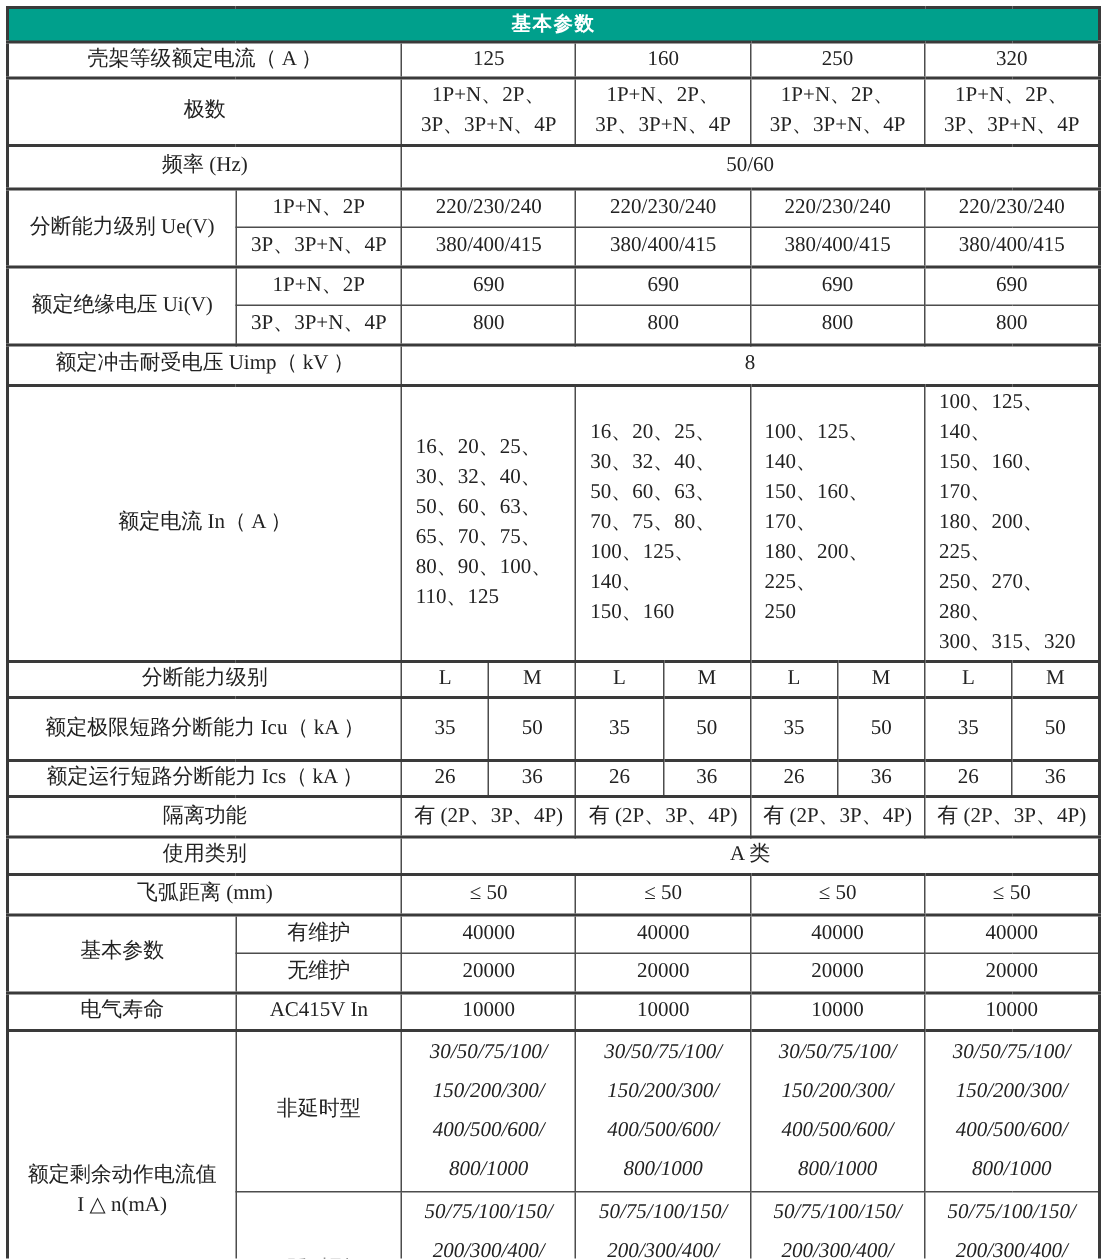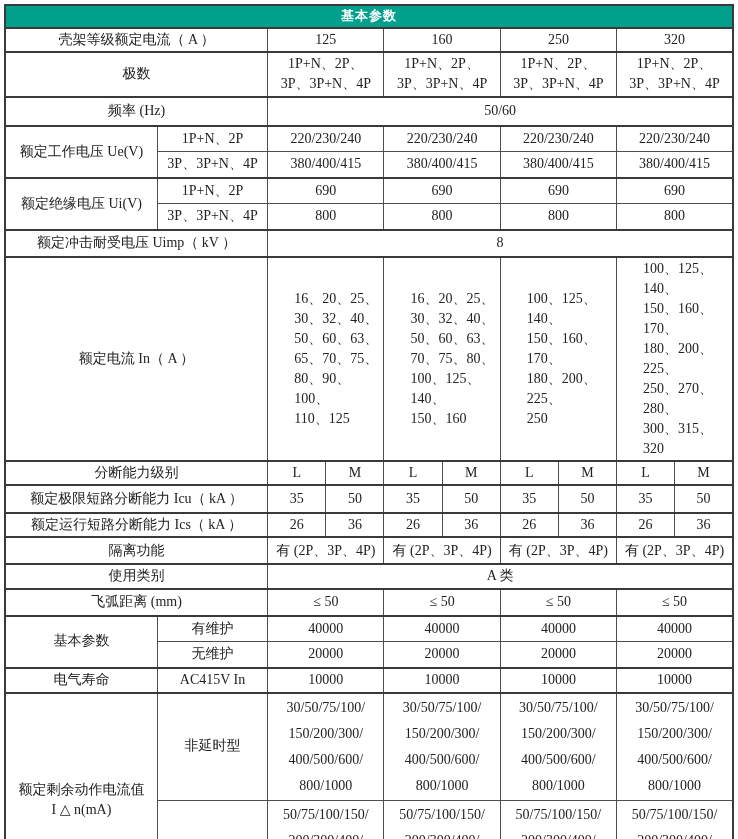--- a/index.html
+++ b/index.html
@@ -28,23 +28,23 @@
   }
   tr.grp > td { border-top: 2px solid #3a3a3a; }
   td.title {
     background: #00A08C;
     color: #ffffff;
     font-weight: bold;
     font-size: 13px;
     letter-spacing: 1px;
   }
   td.lbl { }
-  td.ta-l { text-align: left; padding-left: 26px; }
+  td.ta-l { text-align: left; padding-left: 9px; }
   td.lines-mid { line-height: 20px; }
-  td.lines-wide { line-height: 26px; }
+  td.lines-wide { line-height: 26px; font-style: italic; }
 </style>
 </head>
 <body>
 
 <div class="wrap">
 <table class="spec">
   <colgroup>
     <col style="width:152px">
         <col style="width:110px">
     <col style="width:58px">
@@ -81,21 +81,21 @@
     <td colspan="2">1P+N、2P、
 3P、3P+N、4P</td>
   </tr>
 
   <tr class="grp" style="height:29px">
     <td class="lbl" colspan="2">频率 (Hz)</td>
     <td colspan="8">50/60</td>
   </tr>
 
   <tr class="grp" style="height:26px">
-    <td class="lbl" colspan="1" rowspan="2">额定工作电压 Ue(V)</td>
+    <td class="lbl" colspan="1" rowspan="2">分断能力级别 Ue(V)</td>
     <td>1P+N、2P</td>
     <td colspan="2">220/230/240</td>
     <td colspan="2">220/230/240</td>
     <td colspan="2">220/230/240</td>
     <td colspan="2">220/230/240</td>
   </tr>
   <tr style="height:26px">
     <td>3P、3P+N、4P</td>
     <td colspan="2">380/400/415</td>
     <td colspan="2">380/400/415</td>
@@ -154,21 +154,21 @@
     <td>L</td>
     <td>M</td>
     <td>L</td>
     <td>M</td>
     <td>L</td>
     <td>M</td>
     <td>L</td>
     <td>M</td>
   </tr>
 
-  <tr class="grp" style="height:28px">
+  <tr class="grp" style="height:42px">
     <td class="lbl" colspan="2">额定极限短路分断能力 Icu（ kA ）</td>
     <td>35</td>
     <td>50</td>
     <td>35</td>
     <td>50</td>
     <td>35</td>
     <td>50</td>
     <td>35</td>
     <td>50</td>
   </tr>

